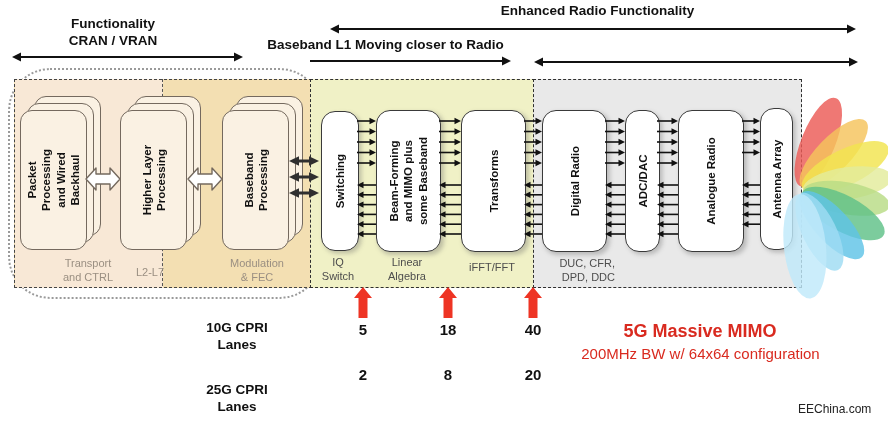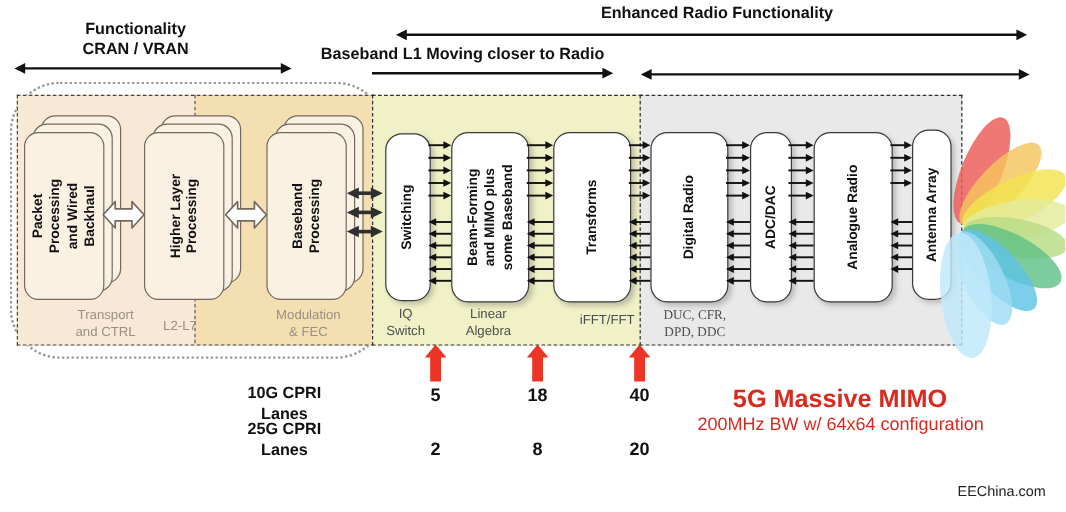--- a/index.html
+++ b/index.html
@@ -21,26 +21,26 @@
   .c3{left:14px;top:0;} .c2{left:7px;top:7px;} .c1{left:0;top:14px;}
   
   .block{background:#fff;border:1.6px solid #3a3a3a;border-radius:14px;
          box-shadow:2.5px 2.5px 4px rgba(100,100,100,.35);}
   .vlabel{position:absolute;left:50%;top:50%;transform:translate(-50%,-50%) rotate(-90deg);
           width:130px;text-align:center;font-weight:bold;font-size:11.5px;line-height:1.25;
           white-space:pre-line;color:#111;}
   
   .sub{font-size:11px;color:#4d4d4d;text-align:center;white-space:pre-line;line-height:1.3;}
   .sub.left-region{color:#9a8f82;}
-  .sub.align-left{text-align:center;font-family:Liberation Serif, serif;}
+  .sub.align-left{text-align:right;}
   
   .lane-label{font-weight:bold;font-size:13.5px;white-space:pre-line;text-align:center;line-height:1.25;}
   .lane-val{font-weight:bold;font-size:15px;text-align:center;}
   
-  .ann1{font-weight:bold;font-size:21px;color:#d92a1f;text-align:center;}
+  .ann1{font-weight:bold;font-size:18px;color:#d92a1f;text-align:center;}
   .ann2{font-size:15px;color:#d92a1f;text-align:center;}
   .wm{font-size:12px;color:#222;}
   #overlay{position:absolute;left:0;top:0;pointer-events:none;}
 </style>
 </head>
 <body>
 
 <div id="canvas">
 
   <div class="abs sec-cran-outer"></div>
@@ -108,30 +108,30 @@
 
   <div class="abs sub left-region" style="left:45px;top:256px;width:86px">Transport
 and CTRL</div>
   <div class="abs sub left-region" style="left:125px;top:265px;width:50px">L2-L7</div>
   <div class="abs sub left-region" style="left:213px;top:256px;width:88px">Modulation
 &amp; FEC</div>
   <div class="abs sub" style="left:314px;top:255px;width:48px">IQ
 Switch</div>
   <div class="abs sub" style="left:373px;top:255px;width:68px">Linear
 Algebra</div>
-  <div class="abs sub" style="left:472px;top:260px;width:68px">iFFT/FFT</div>
+  <div class="abs sub" style="left:458px;top:260px;width:68px">iFFT/FFT</div>
   <div class="abs sub align-left" style="left:543px;top:256px;width:72px">DUC, CFR,
 DPD, DDC</div>
 
   <div class="abs lane-label" style="left:192px;top:320px;width:90px">10G CPRI
 Lanes</div>
   <div class="abs lane-val" style="left:343px;top:321px;width:40px">5</div>
   <div class="abs lane-val" style="left:428px;top:321px;width:40px">18</div>
   <div class="abs lane-val" style="left:513px;top:321px;width:40px">40</div>
-  <div class="abs lane-label" style="left:192px;top:350px;width:90px">25G CPRI
+  <div class="abs lane-label" style="left:192px;top:382px;width:90px">25G CPRI
 Lanes</div>
   <div class="abs lane-val" style="left:343px;top:366px;width:40px">2</div>
   <div class="abs lane-val" style="left:428px;top:366px;width:40px">8</div>
   <div class="abs lane-val" style="left:513px;top:366px;width:40px">20</div>
 
   <div class="abs ann1" style="left:560px;top:321px;width:280px">5G Massive MIMO</div>
   <div class="abs ann2" style="left:543px;top:345px;width:315px">200MHz BW w/ 64x64 configuration</div>
 
   <div class="abs wm" style="left:798px;top:402px">EEChina.com</div>
 

